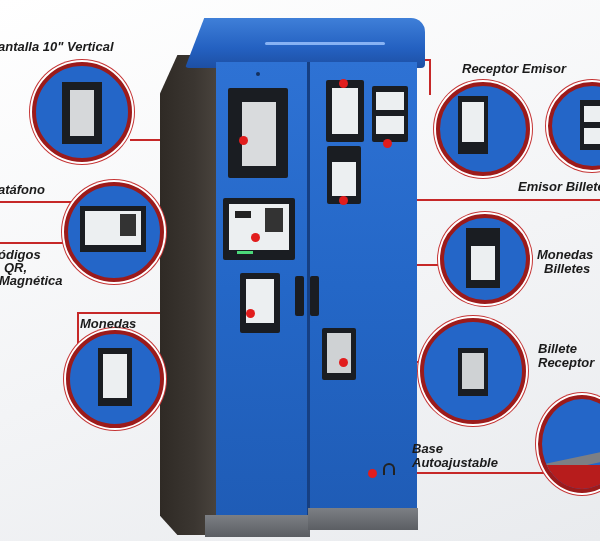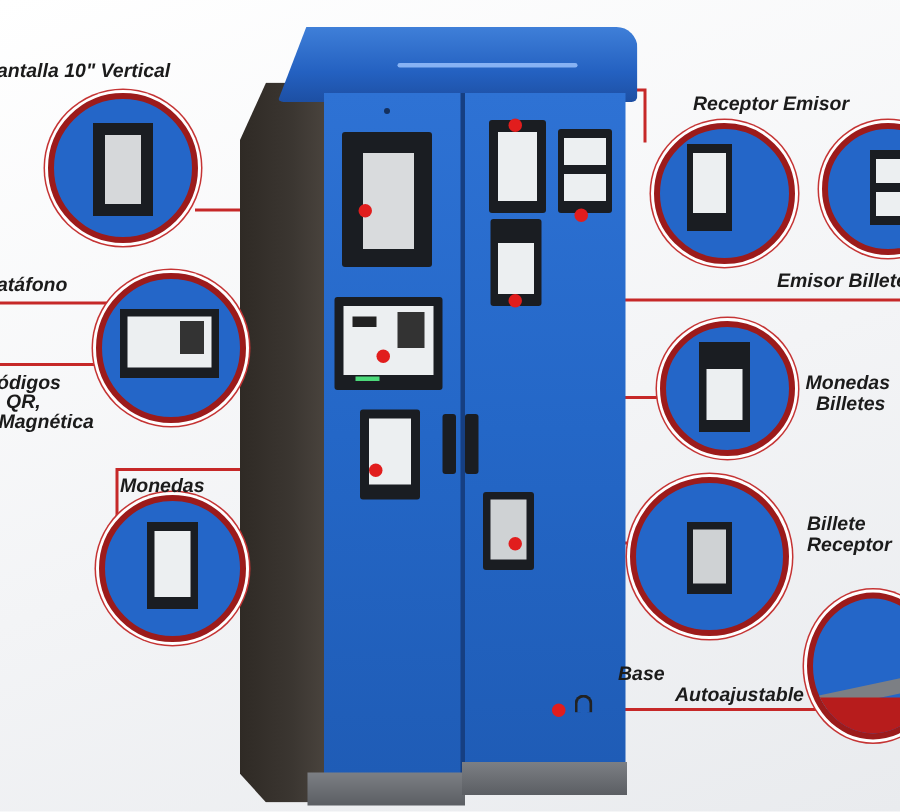--- a/index.html
+++ b/index.html
@@ -151,13 +151,13 @@
 <div class="label" style="left:4px;top:261px;font-style:italic;">QR,</div>
 <div class="label" style="left:-1px;top:274px;">Magnética</div>
 <div class="label" style="left:80px;top:317px;">Monedas</div>
 <div class="label" style="left:462px;top:62px;">Receptor Emisor</div>
 <div class="label" style="left:518px;top:180px;">Emisor Billete</div>
 <div class="label" style="left:537px;top:248px;">Monedas</div>
 <div class="label" style="left:544px;top:262px;">Billetes</div>
 <div class="label" style="left:538px;top:342px;">Billete</div>
 <div class="label" style="left:538px;top:356px;">Receptor</div>
 <div class="label" style="left:412px;top:442px;">Base</div>
-<div class="label" style="left:412px;top:456px;margin-left:38px;">Autoajustable</div>
+<div class="label" style="left:412px;top:456px;">Autoajustable</div>
 
 </body></html>

